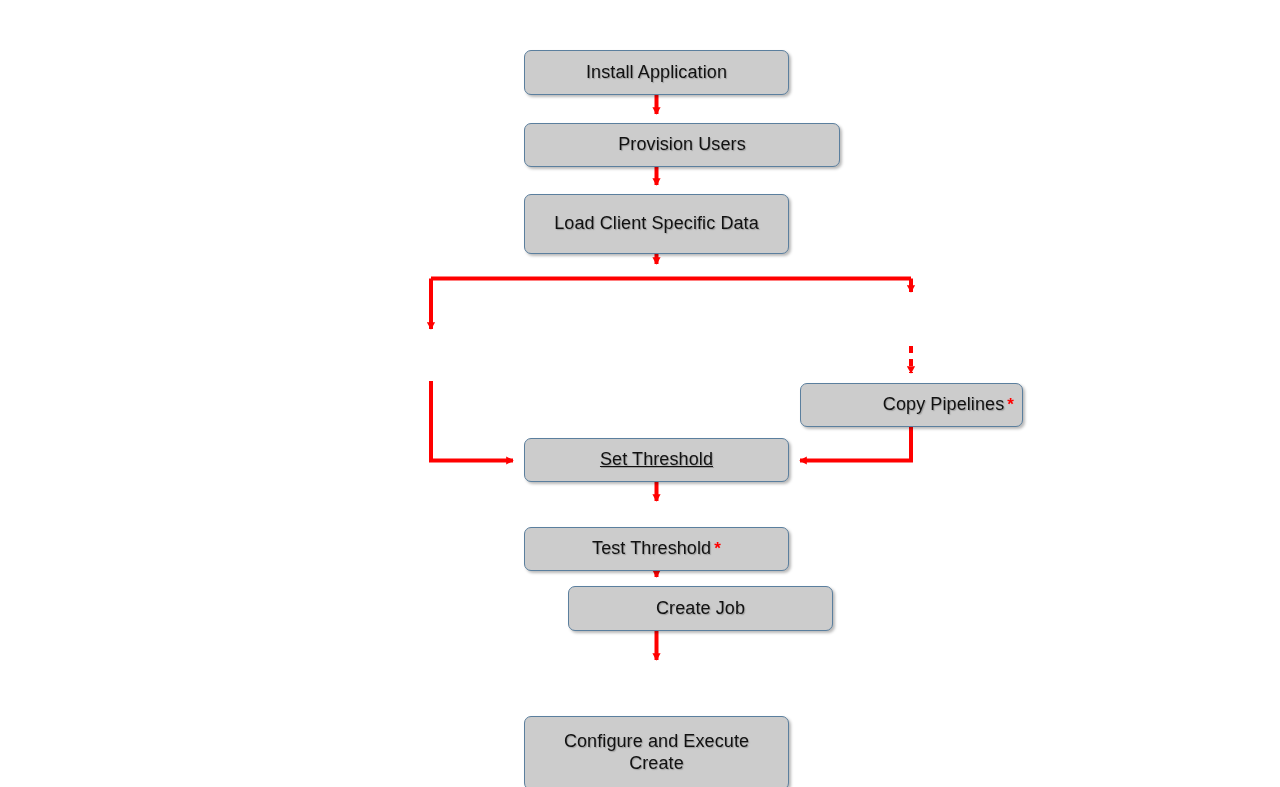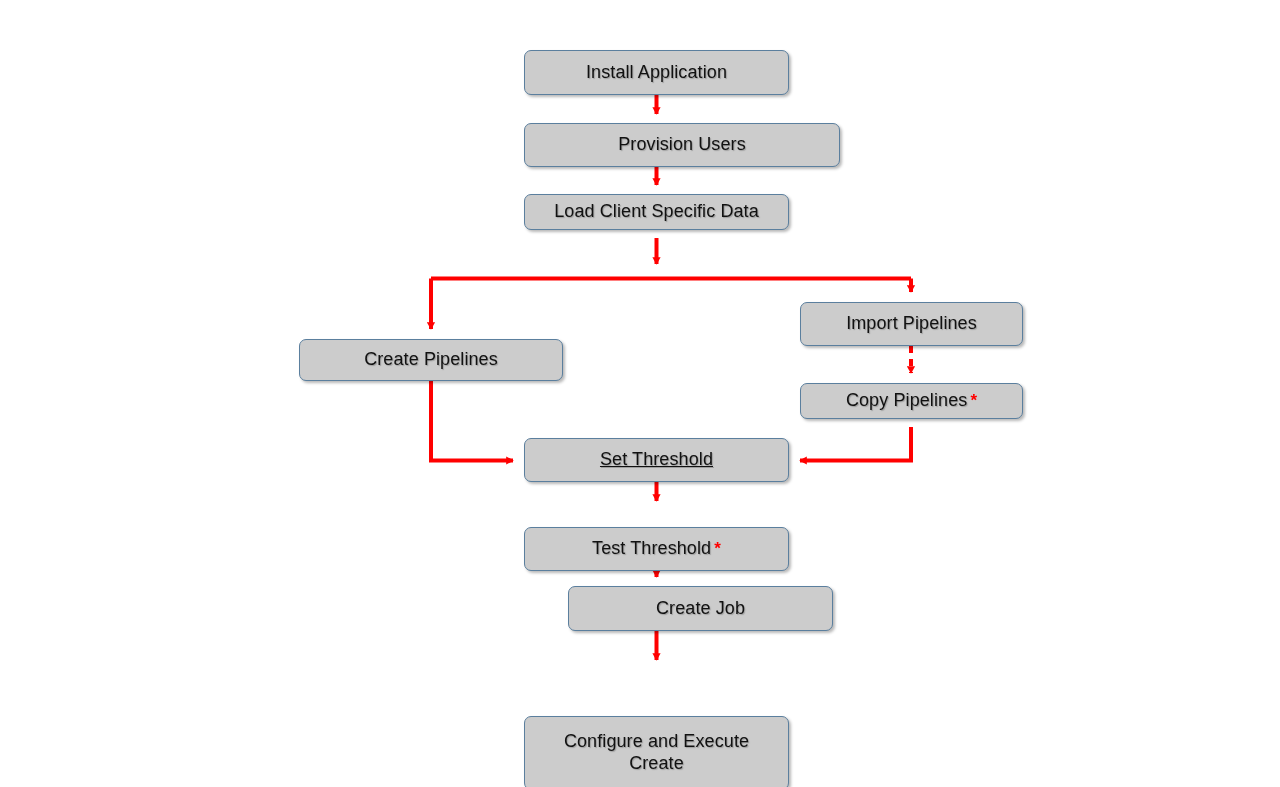--- a/index.html
+++ b/index.html
@@ -106,33 +106,27 @@
   </svg>
 
   <div class="node" style="left:524px; top:50px; width:265px; height:45px;">
     <span class="node-label">Install Application</span>
   </div>
 
   <div class="node" style="left:524px; top:123px; width:316px; height:44px;">
     <span class="node-label">Provision Users</span>
   </div>
 
-  <div class="node" style="left:524px; top:194px; width:265px; height:36px;">
+  <div class="node" style="left:524px; top:194px; width:265px; height:60px;">
     <span class="node-label">Load Client Specific Data</span>
   </div>
 
-  <div class="node" style="left:299px; top:339px; width:264px; height:42px;">
-    <span class="node-label">Create Pipelines</span>
-  </div>
 
-  <div class="node" style="left:800px; top:302px; width:223px; height:44px;">
-    <span class="node-label">Import Pipelines</span>
-  </div>
 
-  <div class="node" style="left:800px; top:383px; width:223px; height:36px;">
+  <div class="node" style="left:800px; top:383px; width:223px; height:44px;justify-content:flex-end;">
     <span class="node-label">Copy Pipelines</span>
       <span class="req-mark">*</span>
   </div>
 
   <div class="node" style="left:524px; top:438px; width:265px; height:44px;text-decoration:underline;">
     <span class="node-label">Set Threshold</span>
   </div>
 
   <div class="node" style="left:524px; top:511px; width:265px; height:44px;margin-top:16px;">
     <span class="node-label">Test Threshold</span>

